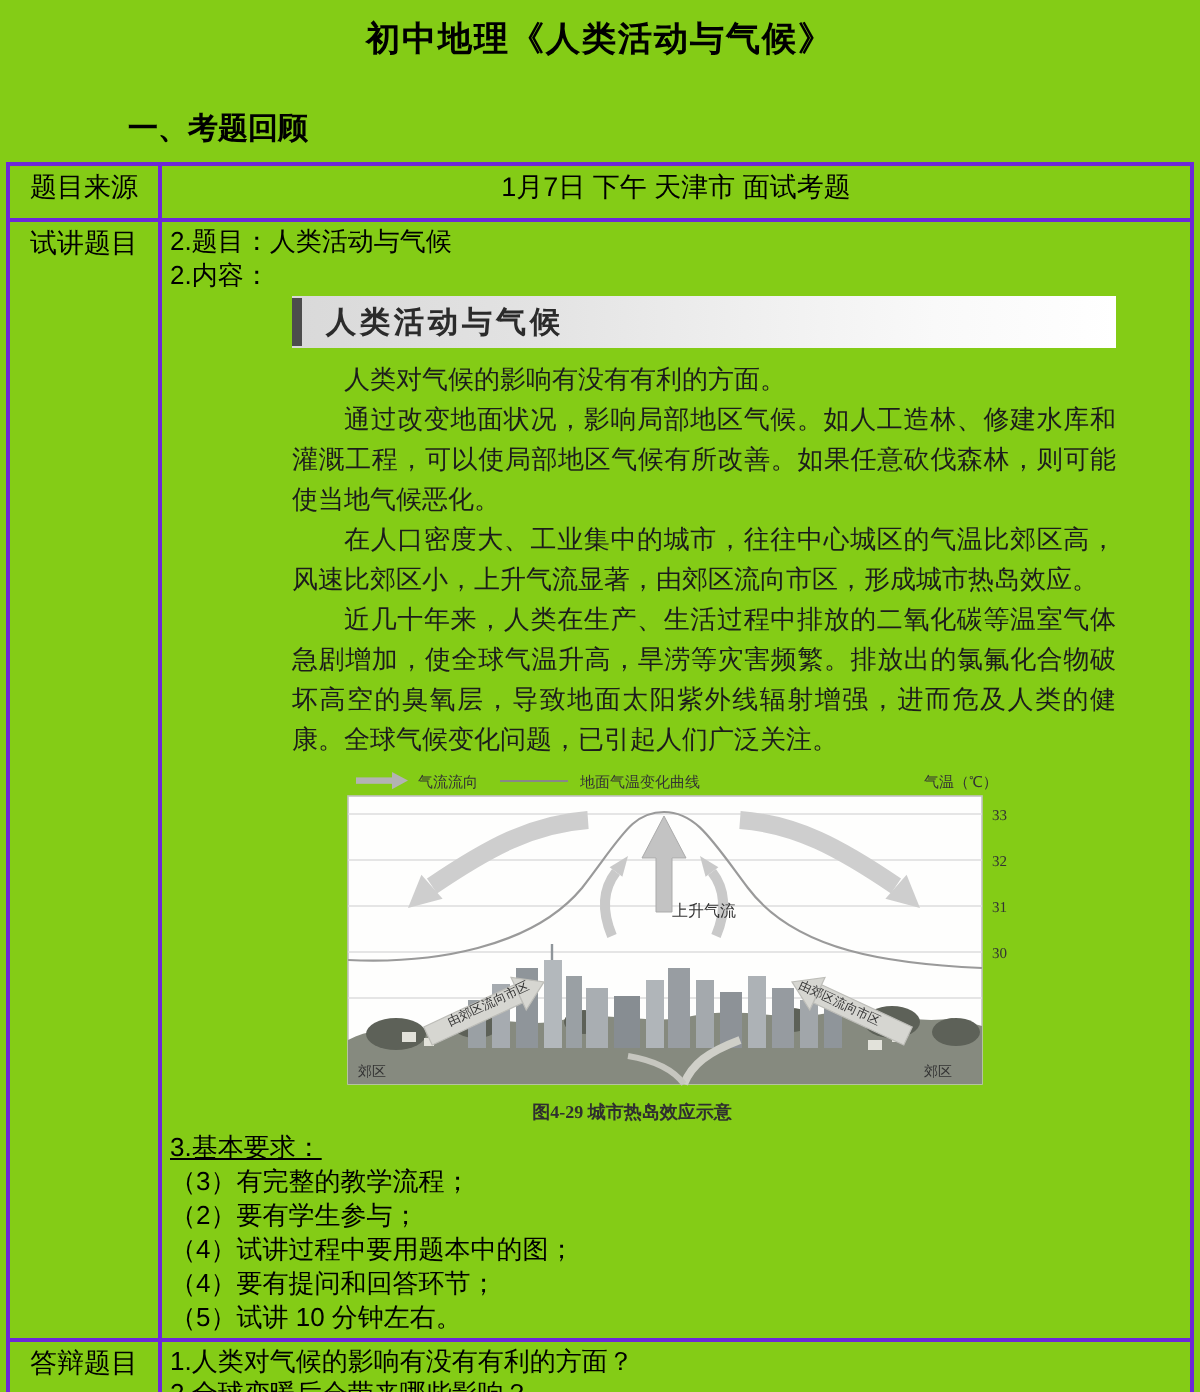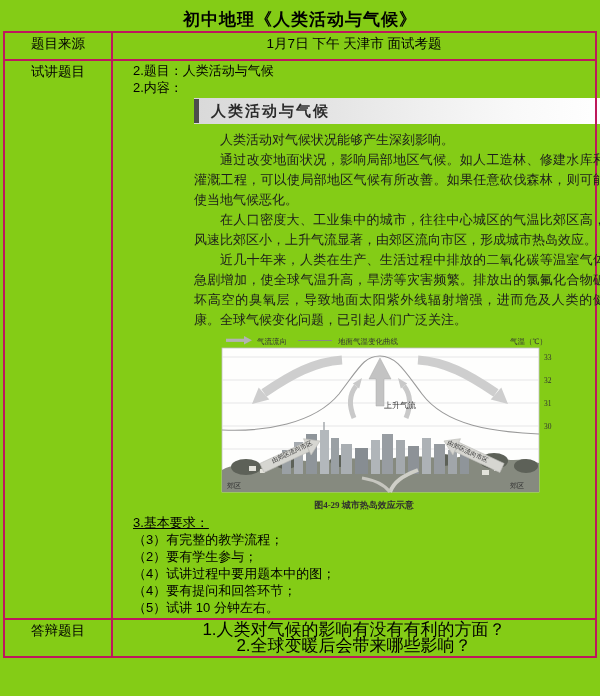--- a/index.html
+++ b/index.html
@@ -3,65 +3,66 @@
 <meta charset="utf-8">
 <style>
   html,body { margin:0; padding:0; background:#fff; }
   .page {
     width:600px; height:696px; background:#84cc16; position:relative;
     font-family:"Liberation Sans",sans-serif; color:#000; overflow:hidden;
   }
   .page-title { text-align:center; padding-top:8px; font-size:17px; font-weight:bold; letter-spacing:1px; }
   .section-heading { margin:24px 0 7px 64px; font-size:15px; font-weight:bold; }
   table.exam { border-collapse:collapse; margin-left:3px; width:594px; table-layout:fixed; }
-  table.exam td { border:2px solid #be185d; padding:2px 20px; vertical-align:top; }
+  table.exam td { border:2px solid #6d28d9; padding:2px 4px; vertical-align:top; }
   td.label-cell { width:66px; text-align:center; vertical-align:middle; font-size:13.5px; padding:2px 1px; }
   td.source-value { text-align:center; font-size:13.5px; height:22px; vertical-align:middle; }
   .cell-line { font-size:13px; line-height:16.5px; }
-  .defense-line { font-size:17px; line-height:16px;text-align:center; }
+  .defense-line { font-size:13px; line-height:16px; }
   
   .scan { margin:2px 0 2px 61px; width:412px; font-family:"Liberation Serif",serif; }
   .scan-heading { display:flex; align-items:center; height:26px; margin:2px 0 6px 0;
     background:linear-gradient(90deg,#d9d9d9 0%,#e3e3e3 30%,#efefef 55%,#f9f9f9 78%,#ffffff 100%); }
   .scan-heading .bar { width:5px; height:24px; background:#4c4c4c; margin-right:12px; flex:0 0 auto; }
   .scan-heading .txt { font-size:15px; font-weight:bold; color:#2b2b2b; letter-spacing:2px; font-family:Liberation Sans, sans-serif; }
   .scan-para { font-size:13px; line-height:20px; text-indent:2em; text-align:justify; color:#1c1c1c; margin:0; }
   .figure-wrap { margin-top:4px; }
   .figure-wrap svg text { font-family:"Liberation Serif",serif; fill:#333; }
   .figure-caption { width:280px; margin-left:30px; text-align:center; font-size:9px; font-weight:bold; color:#2f2f2f; margin-top:1px; }
   .req-title { font-size:13px; line-height:17px;text-decoration:underline; }
   .req-item { font-size:13px; line-height:17px; }
 </style>
 </head>
 <body>
 
 <div class="page">
 
   <div class="page-title">初中地理《人类活动与气候》</div>
+  <div class="section-heading">一、考题回顾</div>
 
   <table class="exam">
 
     <tbody>
         <tr>
       <td class="label-cell">题目来源</td>
       <td class="source-value">1月7日 下午 天津市 面试考题</td>
     </tr>
 
     <tr>
       <td class="label-cell">试讲题目</td>
       <td>
         <div class="cell-line">2.题目：人类活动与气候</div>
         <div class="cell-line">2.内容：</div>
 
         <div class="scan">
           <div class="scan-heading">
             <span class="bar"></span>
             <span class="txt">人类活动与气候</span>
           </div>
-          <p class="scan-para">人类活动对气候状况能够产生深刻影响。</p>
+          <p class="scan-para">人类对气候的影响有没有有利的方面。</p>
           <p class="scan-para">通过改变地面状况，影响局部地区气候。如人工造林、修建水库和灌溉工程，可以使局部地区气候有所改善。如果任意砍伐森林，则可能使当地气候恶化。</p>
           <p class="scan-para">在人口密度大、工业集中的城市，往往中心城区的气温比郊区高，风速比郊区小，上升气流显著，由郊区流向市区，形成城市热岛效应。</p>
           <p class="scan-para">近几十年来，人类在生产、生活过程中排放的二氧化碳等温室气体急剧增加，使全球气温升高，旱涝等灾害频繁。排放出的氯氟化合物破坏高空的臭氧层，导致地面太阳紫外线辐射增强，进而危及人类的健康。全球气候变化问题，已引起人们广泛关注。</p>
 
           <div class="figure-wrap">
             <svg width="412" height="160" viewBox="0 0 412 160">
 
               <g>
                 <rect x="32" y="4.7" width="18" height="3.2" fill="#b3b3b3"></rect>
                 <polygon points="50,2 58,6.3 50,10.6" fill="#b3b3b3"></polygon>

